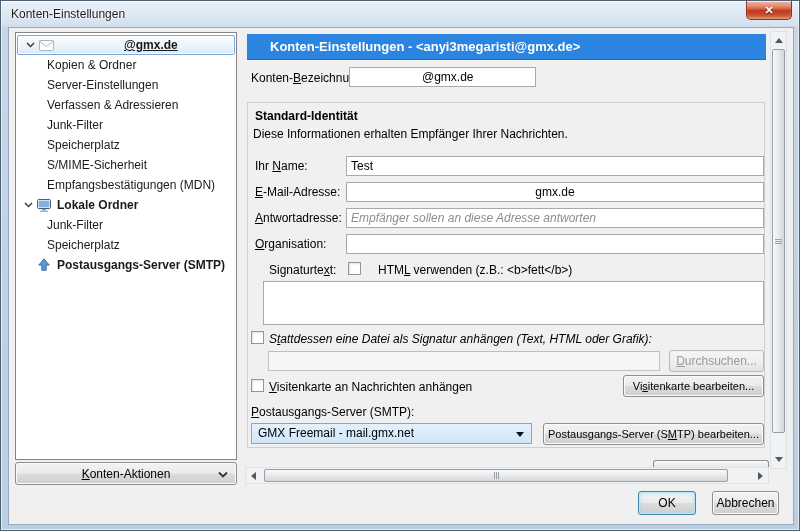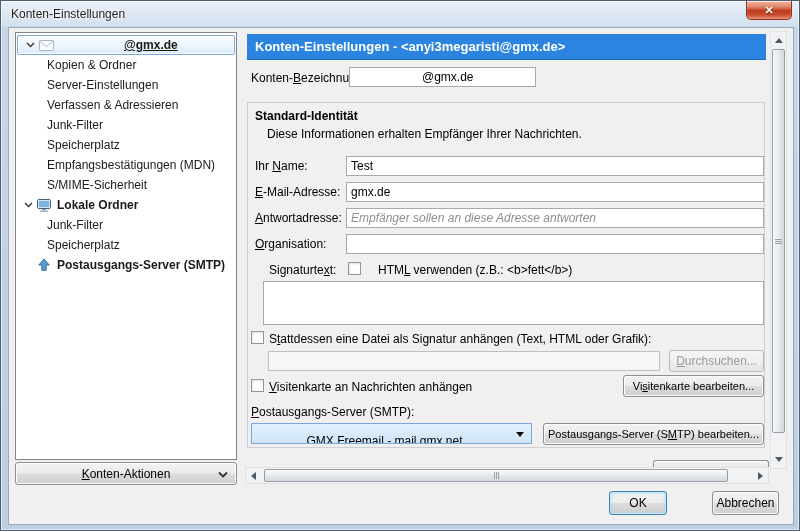--- a/index.html
+++ b/index.html
@@ -30,44 +30,44 @@
   .acct-label{font-weight:bold;text-decoration:underline;margin-left:70px;}
   .icon{flex:none;}
   .actions-btn{position:absolute;left:14px;top:461px;width:222px;height:23px;box-sizing:border-box;
     border:1px solid #8e8e8e;border-radius:3px;font-size:12px;
     background:linear-gradient(180deg,#f3f3f3,#ebebeb 48%,#dcdcdc 52%,#cfcfcf);
     box-shadow:inset 0 0 0 1px #fbfbfb;display:flex;align-items:center;justify-content:center;}
   .actions-chev{position:absolute;right:8px;top:8px;}
   
   .hdr{position:absolute;left:246px;top:33px;width:519px;height:26px;box-sizing:border-box;
     background:var(--header-blue,#2b85e0);border-bottom:1px solid #1f6ab8;color:#fff;font-weight:bold;
-    font-size:13px;line-height:25px;padding-left:8px;white-space:nowrap;overflow:hidden;}
+    font-size:13px;line-height:25px;padding-left:23px;white-space:nowrap;overflow:hidden;}
   .field{position:absolute;box-sizing:border-box;background:#fff;border:1px solid #a2aab2;height:20px;
     font-size:12px;line-height:18px;padding:0 4px;white-space:nowrap;overflow:hidden;color:#000;}
   .field.ph{color:#8e8e8e;font-style:italic;}
   .field.dis{background:#f6f6f6;border-color:#bfbfbf;}
   .ind72{padding-left:72px;}
-  .ind84{}
+  .ind84{text-align:center;}
   .gbox{position:absolute;left:246px;top:101px;width:518px;height:346px;box-sizing:border-box;
     border:1px solid #ccd0d5;}
   .sigarea{position:absolute;left:262px;top:280px;width:501px;height:44px;box-sizing:border-box;
     background:#fff;border:1px solid #a2aab2;font-size:12px;padding:2px 4px;}
   .cb{position:absolute;width:13px;height:13px;box-sizing:border-box;background:#fff;border:1px solid #8d98a3;
     box-shadow:inset 1px 1px 2px rgba(0,0,0,.12);}
   .btn{position:absolute;box-sizing:border-box;border:1px solid #8e8e8e;border-radius:3px;
     background:linear-gradient(180deg,#f3f3f3,#ebebeb 48%,#dcdcdc 52%,#cfcfcf);
     box-shadow:inset 0 0 0 1px #fbfbfb;font-size:11px;color:#000;
     display:flex;align-items:center;justify-content:center;white-space:nowrap;}
   .btn.f12{font-size:12px;}
   .btn.dis{color:#9b9b9b;border-color:#b9b9b9;
     background:linear-gradient(180deg,#f5f5f5,#efefef 50%,#e4e4e4);box-shadow:none;}
   .btn.focusd{border-color:#3f84ab;box-shadow:inset 0 0 0 1px #c0e7f8,inset 0 0 4px #90d2f0;}
   .dd{position:absolute;box-sizing:border-box;border:1px solid #7da7d8;height:21px;
     background:linear-gradient(180deg,#e4f1fc,#cfe6f9);font-size:12px;line-height:19px;
-    padding:8px 20px 0 6px;white-space:nowrap;overflow:hidden;text-align:center;}
+    padding:0 20px 0 6px;white-space:nowrap;overflow:hidden;}
   .dd-arrow{position:absolute;right:7px;top:8px;width:0;height:0;
     border-left:4px solid transparent;border-right:4px solid transparent;border-top:5px solid #111;}
   .partial-btn{position:absolute;left:652px;top:459px;width:116px;height:8px;box-sizing:border-box;
     border:1px solid #8e8e8e;border-bottom:none;border-radius:3px 3px 0 0;
     background:linear-gradient(180deg,#f3f3f3,#e9e9e9);box-shadow:inset 0 1px 0 #fff;}
   
   .vsb{position:absolute;left:769px;top:30px;width:17px;height:438px;background:#f1f2f3;
     border:1px solid #e0e3e6;box-sizing:border-box;}
   .hsb{position:absolute;left:244px;top:466px;width:524px;height:17px;background:#f1f2f3;
     border:1px solid #e0e3e6;box-sizing:border-box;}
@@ -117,24 +117,24 @@
     <div class="trow sub">
         <span>Verfassen &amp; Adressieren</span>
       </div>
     <div class="trow sub">
         <span>Junk-Filter</span>
       </div>
     <div class="trow sub">
         <span>Speicherplatz</span>
       </div>
     <div class="trow sub">
+        <span>S/MIME-Sicherheit</span>
+      </div>
+    <div class="trow sub">
         <span>Empfangsbestätigungen (MDN)</span>
-      </div>
-    <div class="trow sub">
-        <span>S/MIME-Sicherheit</span>
       </div>
     <div class="trow b">
       <svg class="chev" width="9" height="6" viewBox="0 0 9 6">
           <polyline points="1,1 4.5,4.5 8,1" fill="none" stroke="#3c3c3c" stroke-width="1.5"></polyline>
         </svg>
       <svg class="icon" width="14" height="13" viewBox="0 0 14 13" style="margin-right:6px;">
           <rect x="0.5" y="0.5" width="13" height="9" rx="1" fill="#cfe3f6" stroke="#44627e"></rect>
           <rect x="2" y="2" width="10" height="6" fill="#7fb2e0"></rect>
           <rect x="5" y="10" width="4" height="1.5" fill="#8b9aa8"></rect>
           <rect x="3" y="11.5" width="8" height="1.5" rx="0.5" fill="#aab6c2"></rect>
@@ -162,42 +162,42 @@
       </svg>
   </div>
 
   <div class="hdr">Konten-Einstellungen - &lt;anyi3megaristi@gmx.de&gt;</div>
 
   <span class="t" style="left:250px;top:70px;">Konten-<u>B</u>ezeichnung:</span>
   <div class="field ind72" style="left:348px;top:66px;width:187px;">@gmx.de</div>
 
   <div class="gbox"></div>
   <span class="t b" style="left:254px;top:108px;">Standard-Identität</span>
-  <span class="t" style="left:266px;top:126px;">Diese Informationen erhalten Empfänger Ihrer Nachrichten.</span>
+  <span class="t" style="left:252px;top:126px;">Diese Informationen erhalten Empfänger Ihrer Nachrichten.</span>
 
   <span class="t" style="left:254px;top:158px;">Ihr <u>N</u>ame:</span>
   <div class="field" style="left:345px;top:155px;width:418px;">Test</div>
 
   <span class="t" style="left:254px;top:184px;"><u>E</u>-Mail-Adresse:</span>
   <div class="field ind84" style="left:345px;top:181px;width:418px;">gmx.de</div>
 
   <span class="t" style="left:254px;top:210px;"><u>A</u>ntwortadresse:</span>
   <div class="field ph" style="left:345px;top:207px;width:418px;">Empfänger sollen an diese Adresse antworten</div>
 
   <span class="t" style="left:254px;top:236px;"><u>O</u>rganisation:</span>
   <div class="field" style="left:345px;top:233px;width:418px;"></div>
 
   <span class="t" style="left:268px;top:262px;">Signaturte<u>x</u>t:</span>
   <div class="cb" style="left:347px;top:261px;"></div>
   <span class="t" style="left:377px;top:262px;">HTM<u>L</u> verwenden (z.B.: &lt;b&gt;fett&lt;/b&gt;)</span>
 
   <div class="sigarea"></div>
 
   <div class="cb" style="left:250px;top:330px;"></div>
-  <span class="t" style="left:268px;top:331px;">S<u>t</u>attdessen eine Datei als Signatur anhängen (Text, HTML oder Grafik):</span>
+  <span class="t" style="left:268px;top:331px;font-style:italic;">S<u>t</u>attdessen eine Datei als Signatur anhängen (Text, HTML oder Grafik):</span>
   <div class="field dis" style="left:267px;top:350px;width:392px;"></div>
   <div class="btn dis f12" style="left:668px;top:349px;width:95px;height:22px;"><u>D</u>urchsuchen...</div>
 
   <div class="cb" style="left:250px;top:378px;"></div>
   <span class="t" style="left:268px;top:379px;"><u>V</u>isitenkarte an Nachrichten anhängen</span>
   <div class="btn" style="left:622px;top:374px;width:141px;height:22px;">Vi<u>s</u>itenkarte bearbeiten...</div>
 
   <span class="t" style="left:250px;top:404px;"><u>P</u>ostausgangs-Server (SMTP):</span>
   <div class="dd" style="left:250px;top:422px;width:281px;">
     <span>GMX Freemail - mail.gmx.net</span>
@@ -224,15 +224,15 @@
         <span class="tri-up"></span>
       </div>
     <div class="vthumb">
         <span class="griph"></span>
       </div>
     <div class="sbtn" style="left:0;bottom:1px;">
         <span class="tri-down"></span>
       </div>
   </div>
 
-  <div class="btn focusd f12" style="left:608px;top:490px;width:58px;height:24px;">OK</div>
+  <div class="btn focusd f12" style="left:637px;top:490px;width:58px;height:24px;">OK</div>
   <div class="btn f12" style="left:711px;top:490px;width:67px;height:24px;">Abbrechen</div>
 </div>
 
 </body></html>

